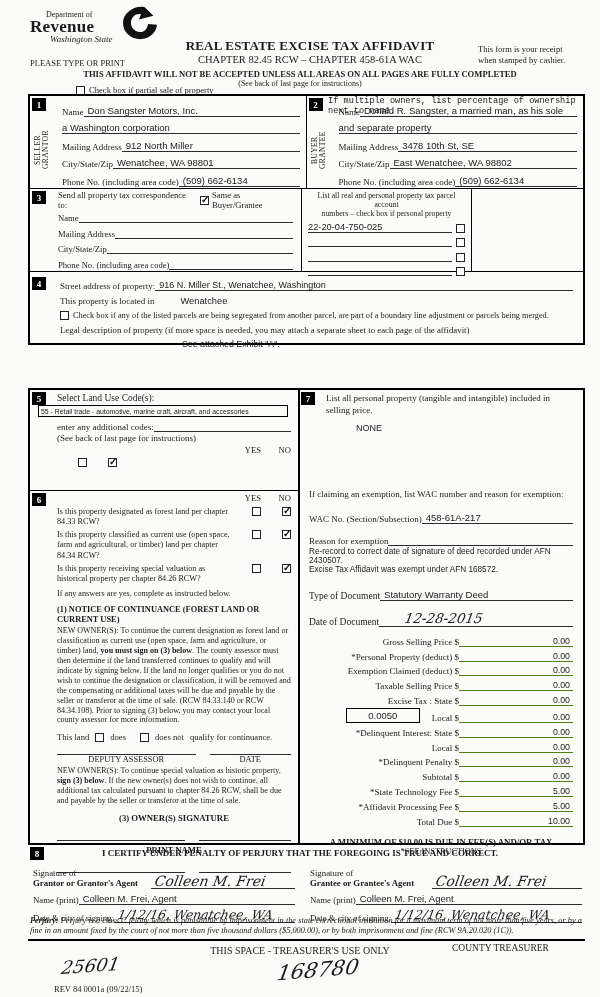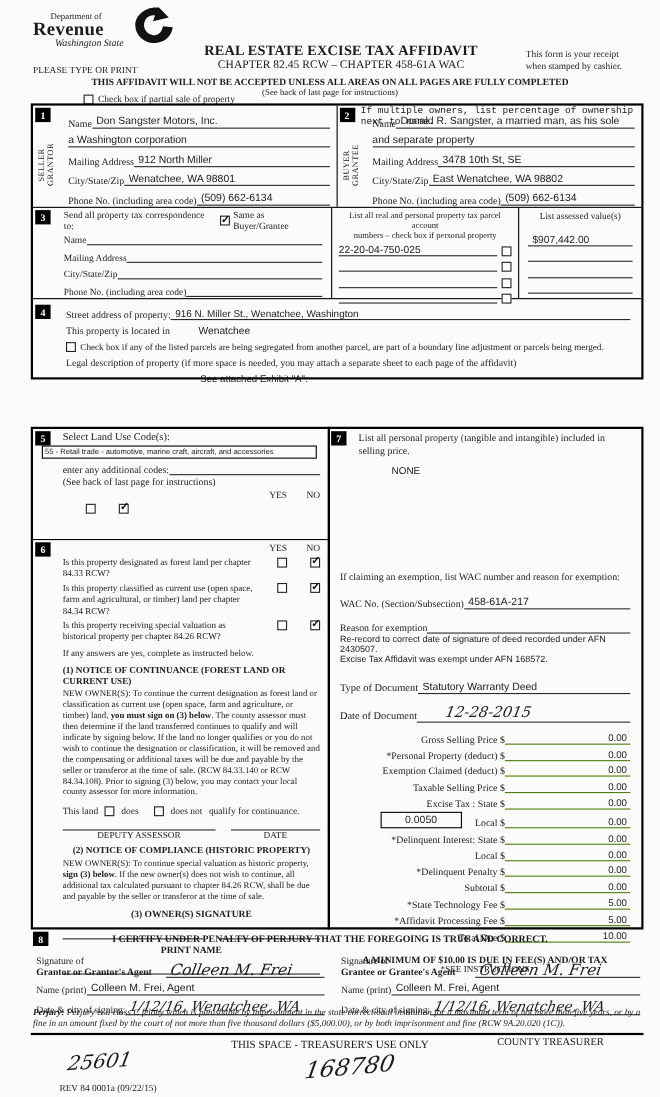--- a/index.html
+++ b/index.html
@@ -244,35 +244,20 @@
       <div class="prow">
         <span class="fill"></span>
         <span class="cb"></span>
       </div>
       <div class="prow">
         <span class="fill"></span>
         <span class="cb"></span>
       </div>
     </div>
 
-    <div class="c3">
-      <div class="ctr">List assessed value(s)</div>
-      <div class="arow" style="margin-top:8px;">
-        <span class="fill">$907,442.00</span>
-      </div>
-      <div class="arow">
-        <span class="fill"></span>
-      </div>
-      <div class="arow">
-        <span class="fill"></span>
-      </div>
-      <div class="arow">
-        <span class="fill"></span>
-      </div>
-    </div>
   </div>
 
   <div class="row4">
     <div class="numbox abs" style="left:2px;top:5px;">4</div>
     <div class="fline">
       <span>Street address of property:</span>
       <span class="fill">916 N. Miller St., Wenatchee, Washington</span>
     </div>
     <div style="margin-top:5px;display:flex;gap:26px;">
       <span>This property is located in</span>
@@ -347,21 +332,20 @@
 
     <div class="sigpair">
       <span class="ln" style="flex:1.7;"></span>
       <span class="ln" style="flex:1;"></span>
     </div>
     <div class="lblrow">
       <span class="ctr" style="flex:1.7;">DEPUTY ASSESSOR</span>
       <span class="ctr" style="flex:1;">DATE</span>
     </div>
 
-    <div class="b ctr" style="margin-top:3px;font-size:8.4px;">(2) NOTICE OF COMPLIANCE (HISTORIC PROPERTY)</div>
     <div class="para">
       <span>NEW OWNER(S): To continue special valuation as historic property, </span><span class="b">sign (3) below</span><span>. If the new owner(s) does not wish to continue, all additional tax calculated pursuant to chapter 84.26 RCW, shall be due and payable by the seller or transferor at the time of sale.</span>
     </div>
 
     <div class="b ctr" style="margin-top:7px;font-size:8.7px;">(3)  OWNER(S) SIGNATURE</div>
     <div class="sigpair" style="margin-top:16px;">
       <span class="ln" style="flex:1.4;"></span>
       <span class="ln" style="flex:1;"></span>
     </div>
     <div class="b ctr" style="margin-top:4px;font-size:8.7px;">PRINT NAME</div>
@@ -372,21 +356,21 @@
   </div>
 </div>
 
 <div id="rightbox" class="abs">
   <div class="s7top">
     <div class="numbox abs" style="left:2px;top:2px;">7</div>
     <div>List all  personal property (tangible and intangible) included in selling price.</div>
     <div class="sans" style="margin:7px 0 0 30px;font-size:9px;">NONE</div>
   </div>
 
-  <div class="claimblk" style="margin-top:84px;">
+  <div class="claimblk" style="margin-top:54px;">
     <div>If claiming an exemption, list WAC number and reason for exemption:</div>
 
     <div class="fline" style="margin-top:11px;height:14px;">
       <span>WAC No. (Section/Subsection)</span>
       <span class="fill" style="font-size:9.5px;">458-61A-217</span>
     </div>
 
     <div class="fline" style="margin-top:9px;height:13px;">
       <span>Reason for exemption</span>
       <span class="fill"></span>

